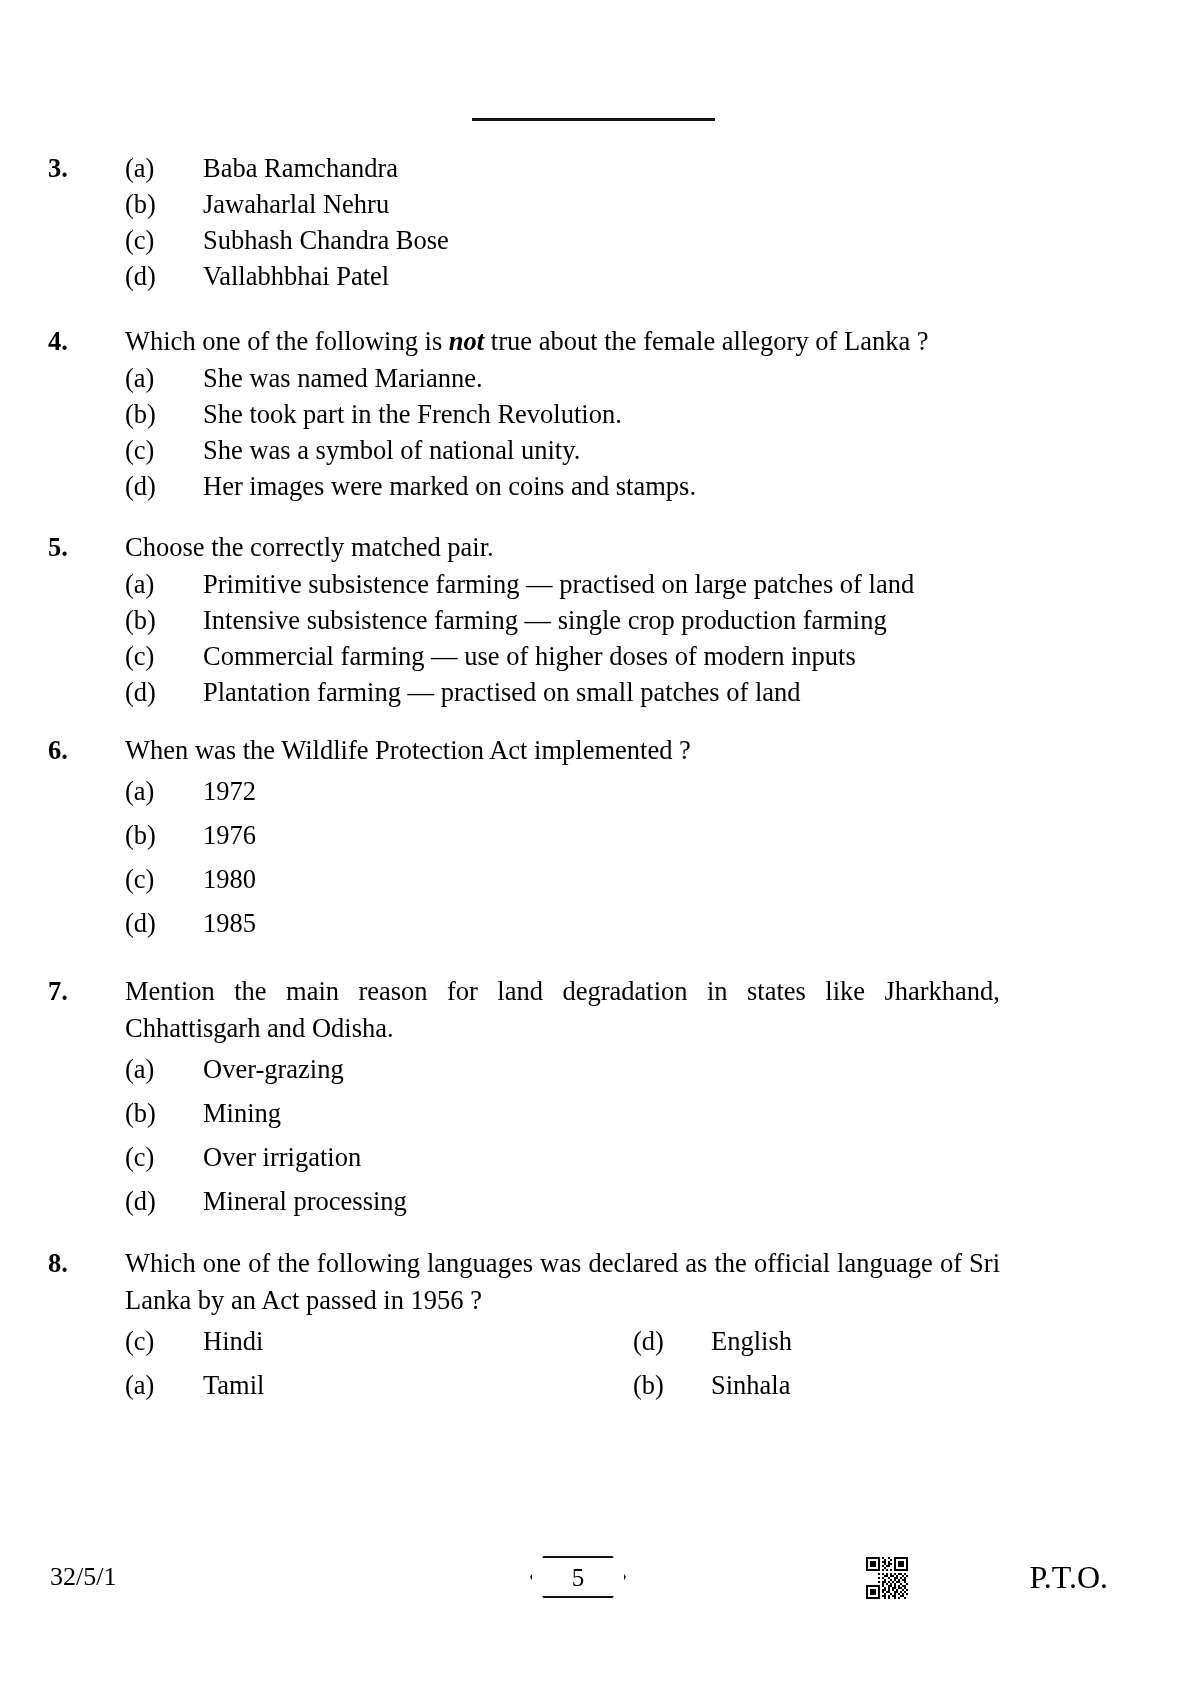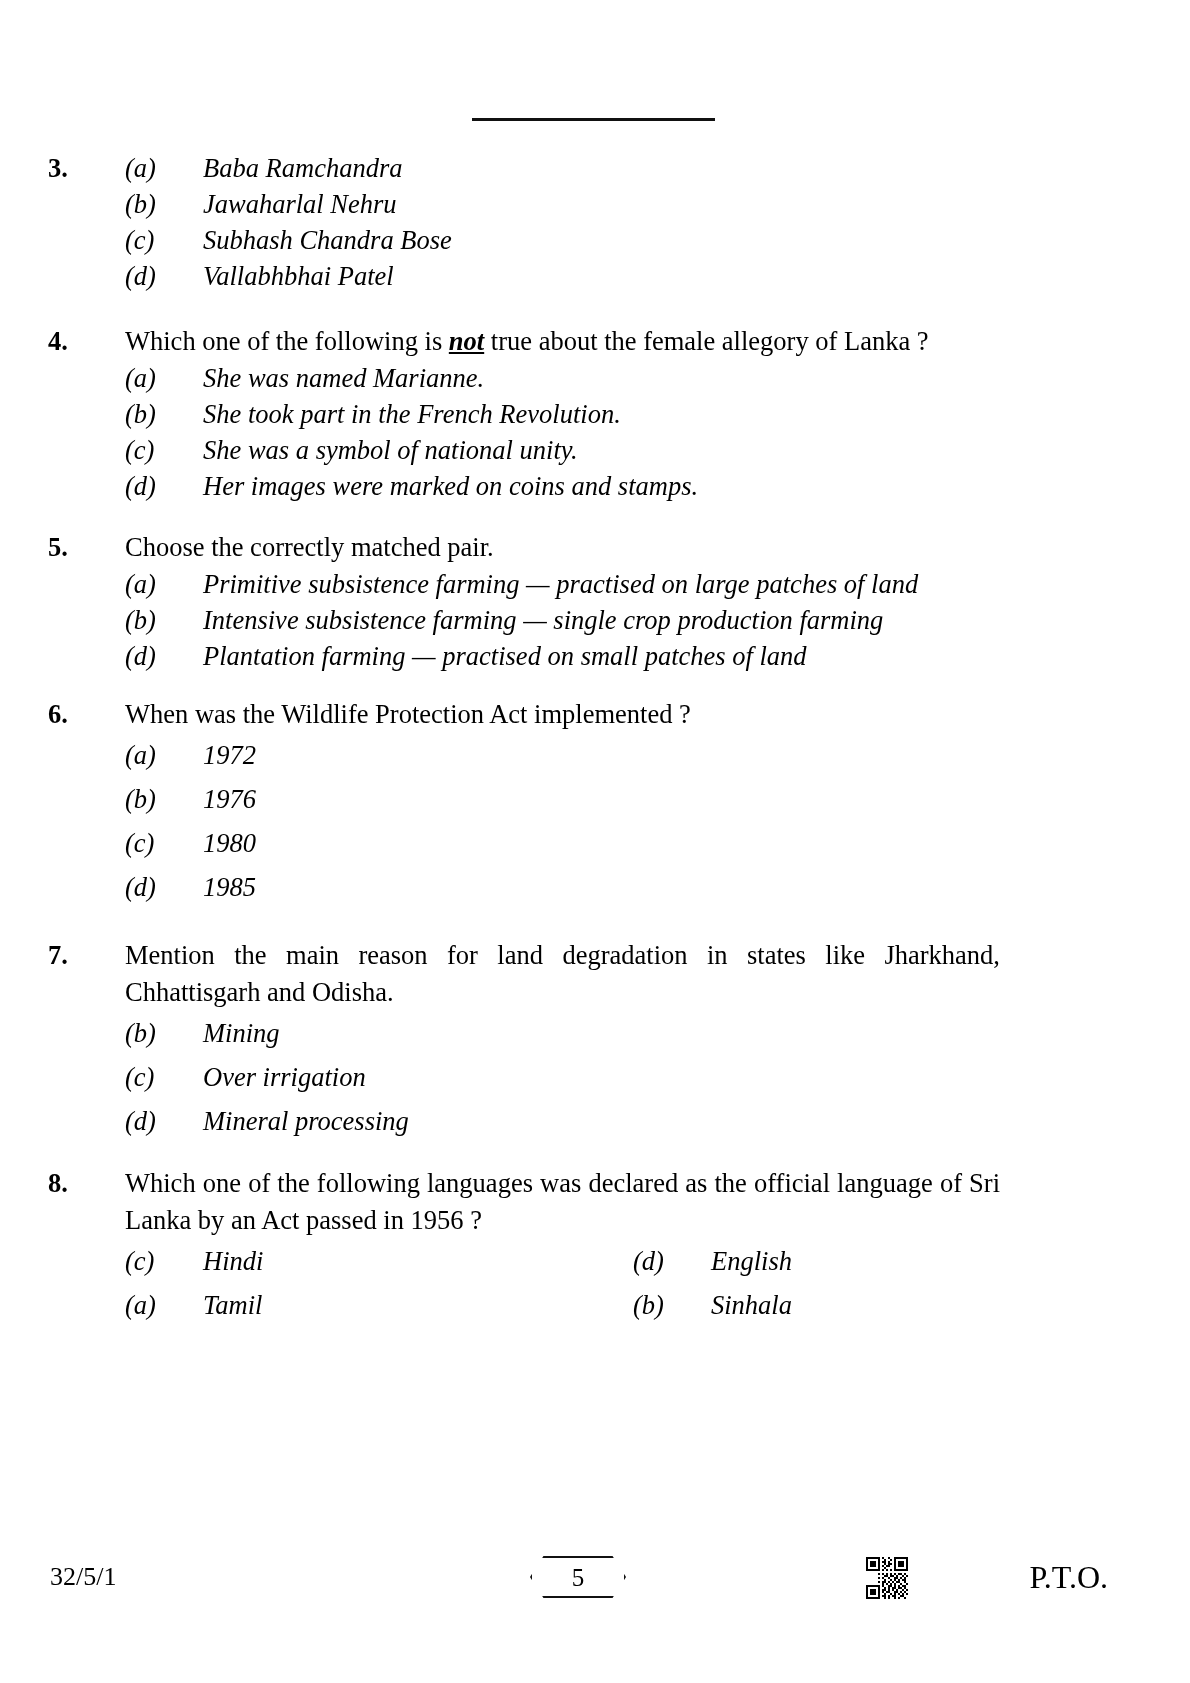--- a/index.html
+++ b/index.html
@@ -55,21 +55,20 @@
     position: absolute;
     left: 0;
     top: 0;
     font-weight: bold;
     font-size: 26.5px;
     line-height: 37px;
   }
 
   .opts {
     padding-left: 77px;
-    font-style: italic;
   }
   .opt-row {
     position: relative;
     font-size: 26.5px;
     line-height: 36px;
     height: 36px;
     white-space: nowrap;
   }
   .opts.loose .opt-row {
     line-height: 44px;
@@ -88,21 +87,21 @@
   
   .opt-row.two-col .col-b {
     position: absolute;
     left: 508px;
     top: 0;
   }
   .opt-row.two-col .col-b .opt-lbl {
     width: 78px;
   }
 
-  .bi { font-weight: bold; font-style: italic; text-decoration: underline; }
+  .bi { font-weight: bold; font-style: italic; }
 
   
   .gap-q4  { height: 29px; }
   .gap-q5  { height: 25px; }
   .gap-q6  { height: 22px; }
   .gap-q7  { height: 28px; }
   .gap-q8  { height: 22px; }
 
   
   .footer {
@@ -202,20 +201,21 @@
 
     <div class="gap-q5"></div>
 
     <div class="q-block">
       <div class="q-head single">
         <span class="q-num">5.</span><span>Choose the correctly matched pair.</span>
       </div>
       <div class="opts">
         <div class="opt-row"><span class="opt-lbl">(a)</span><span class="opt-txt">Primitive subsistence farming — practised on large patches of land</span></div>
         <div class="opt-row"><span class="opt-lbl">(b)</span><span class="opt-txt">Intensive subsistence farming — single crop production farming</span></div>
+        <div class="opt-row"><span class="opt-lbl">(c)</span><span class="opt-txt">Commercial farming — use of higher doses of modern inputs</span></div>
         <div class="opt-row"><span class="opt-lbl">(d)</span><span class="opt-txt">Plantation farming — practised on small patches of land</span></div>
       </div>
     </div>
 
     <div class="gap-q6"></div>
 
     <div class="q-block">
       <div class="q-head single">
         <span class="q-num">6.</span><span>When was the Wildlife Protection Act implemented ?</span>
       </div>
@@ -227,20 +227,21 @@
       </div>
     </div>
 
     <div class="gap-q7"></div>
 
     <div class="q-block">
       <div class="q-head">
         <span class="q-num">7.</span><span>Mention the main reason for land degradation in states like Jharkhand, Chhattisgarh and Odisha.</span>
       </div>
       <div class="opts loose">
+        <div class="opt-row"><span class="opt-lbl">(a)</span><span class="opt-txt">Over-grazing</span></div>
         <div class="opt-row"><span class="opt-lbl">(b)</span><span class="opt-txt">Mining</span></div>
         <div class="opt-row"><span class="opt-lbl">(c)</span><span class="opt-txt">Over irrigation</span></div>
         <div class="opt-row"><span class="opt-lbl">(d)</span><span class="opt-txt">Mineral processing</span></div>
       </div>
     </div>
 
     <div class="gap-q8"></div>
 
     <div class="q-block">
       <div class="q-head">

